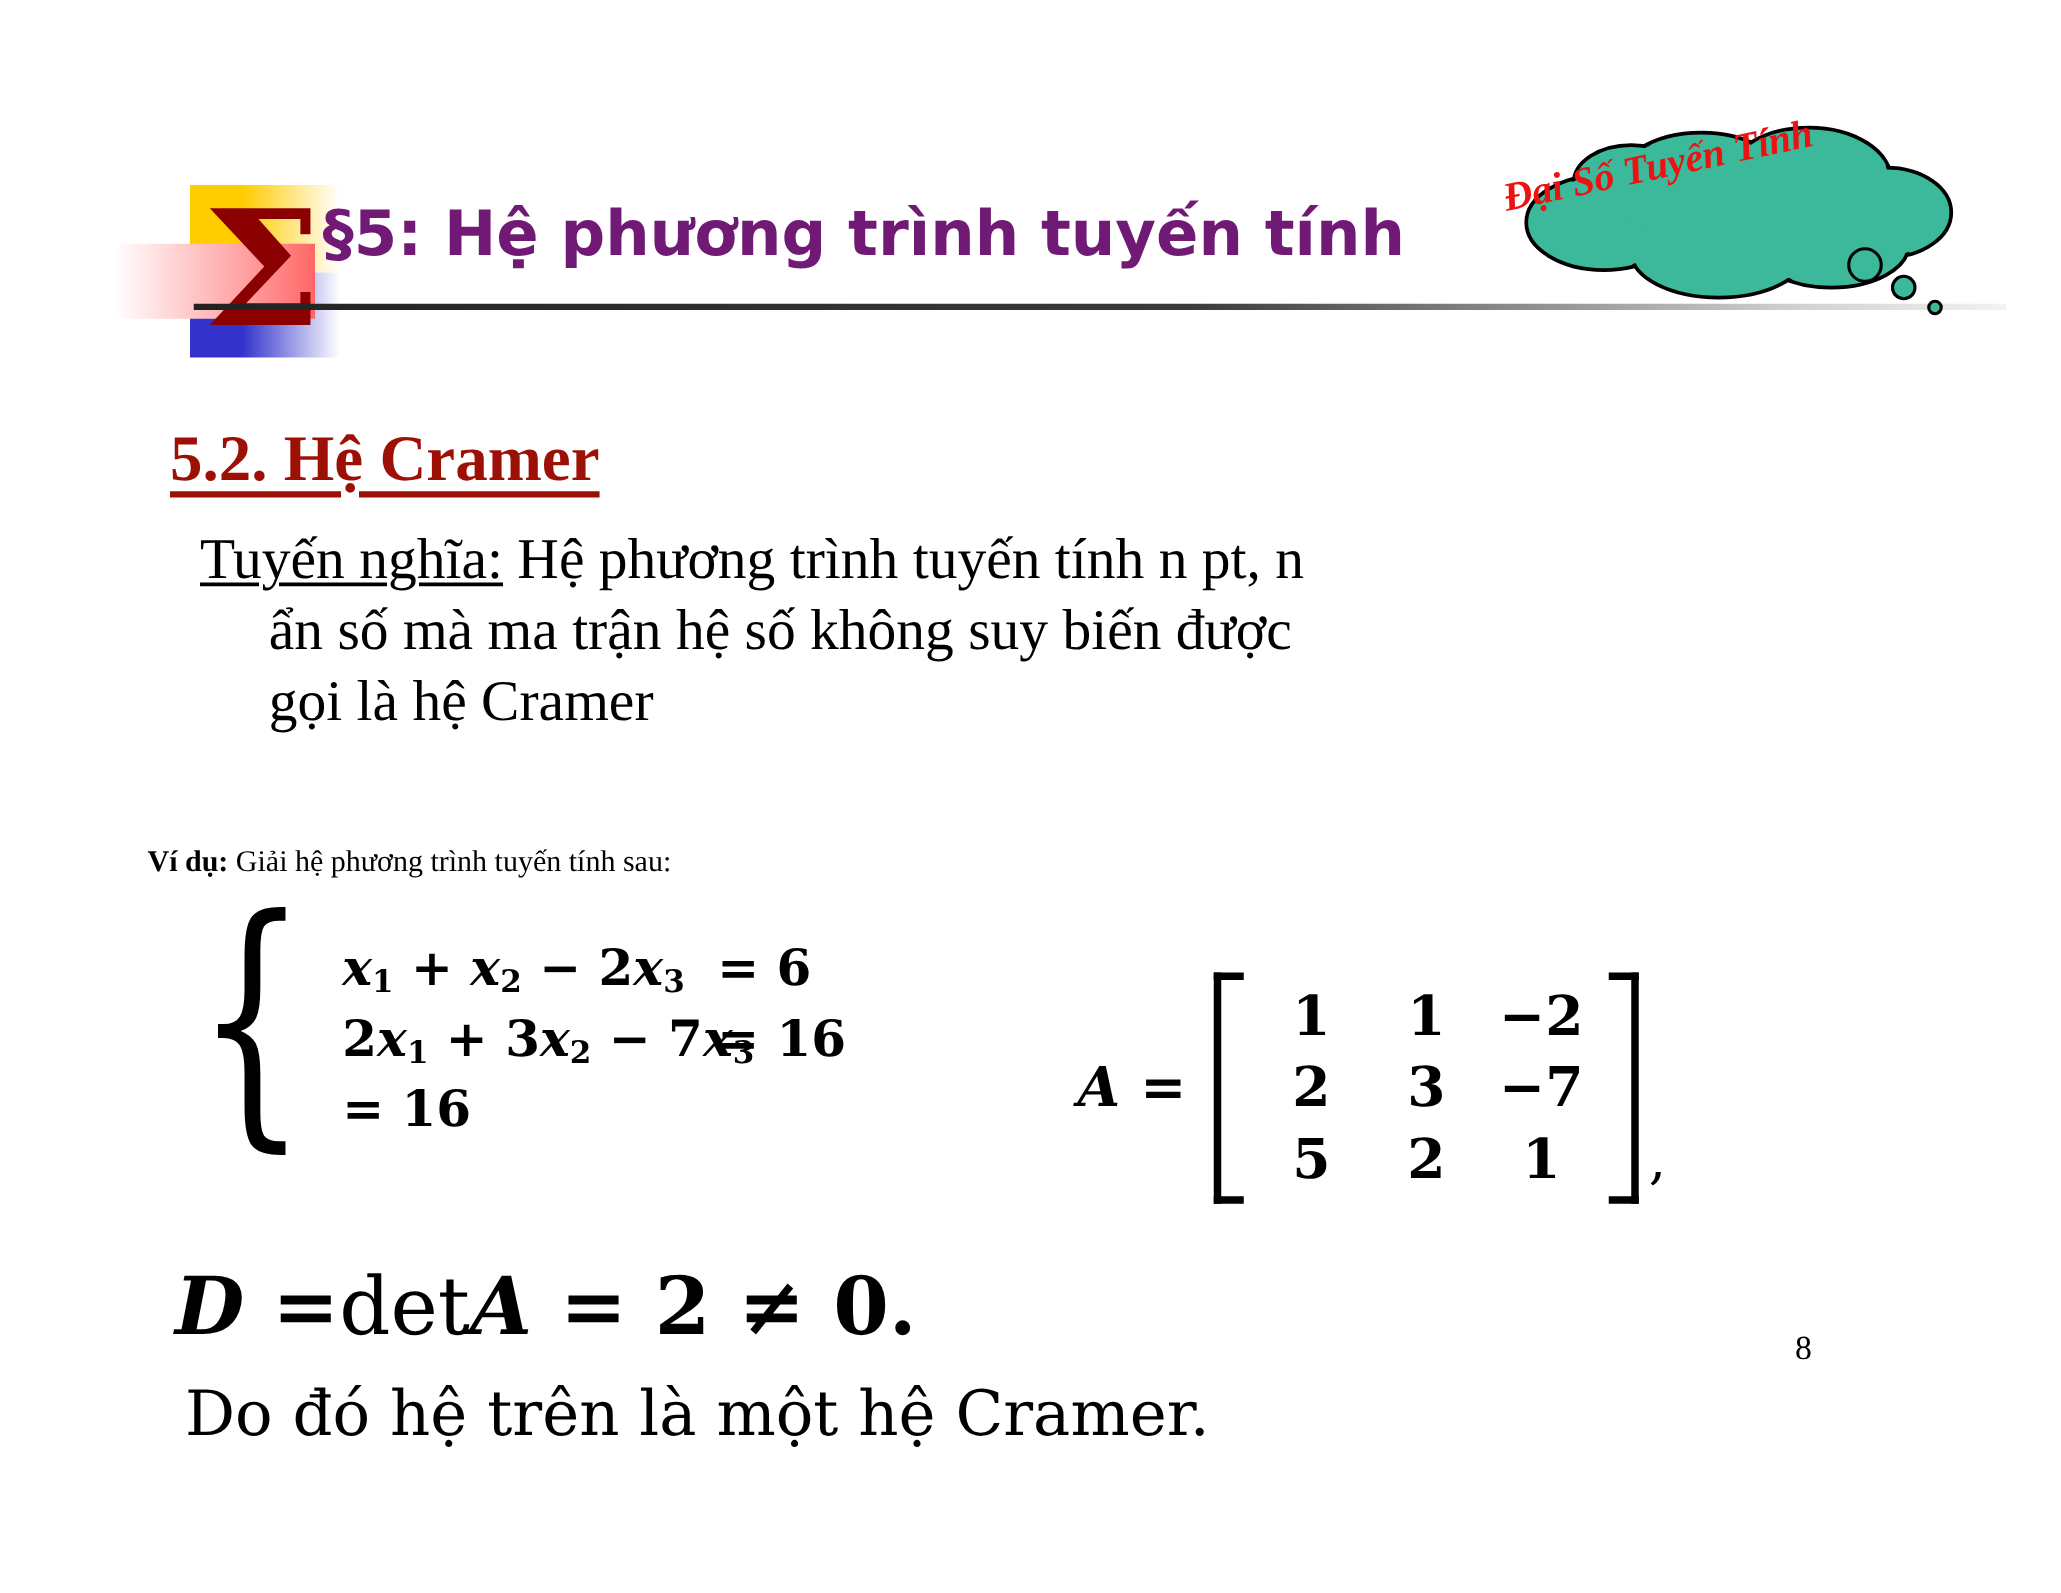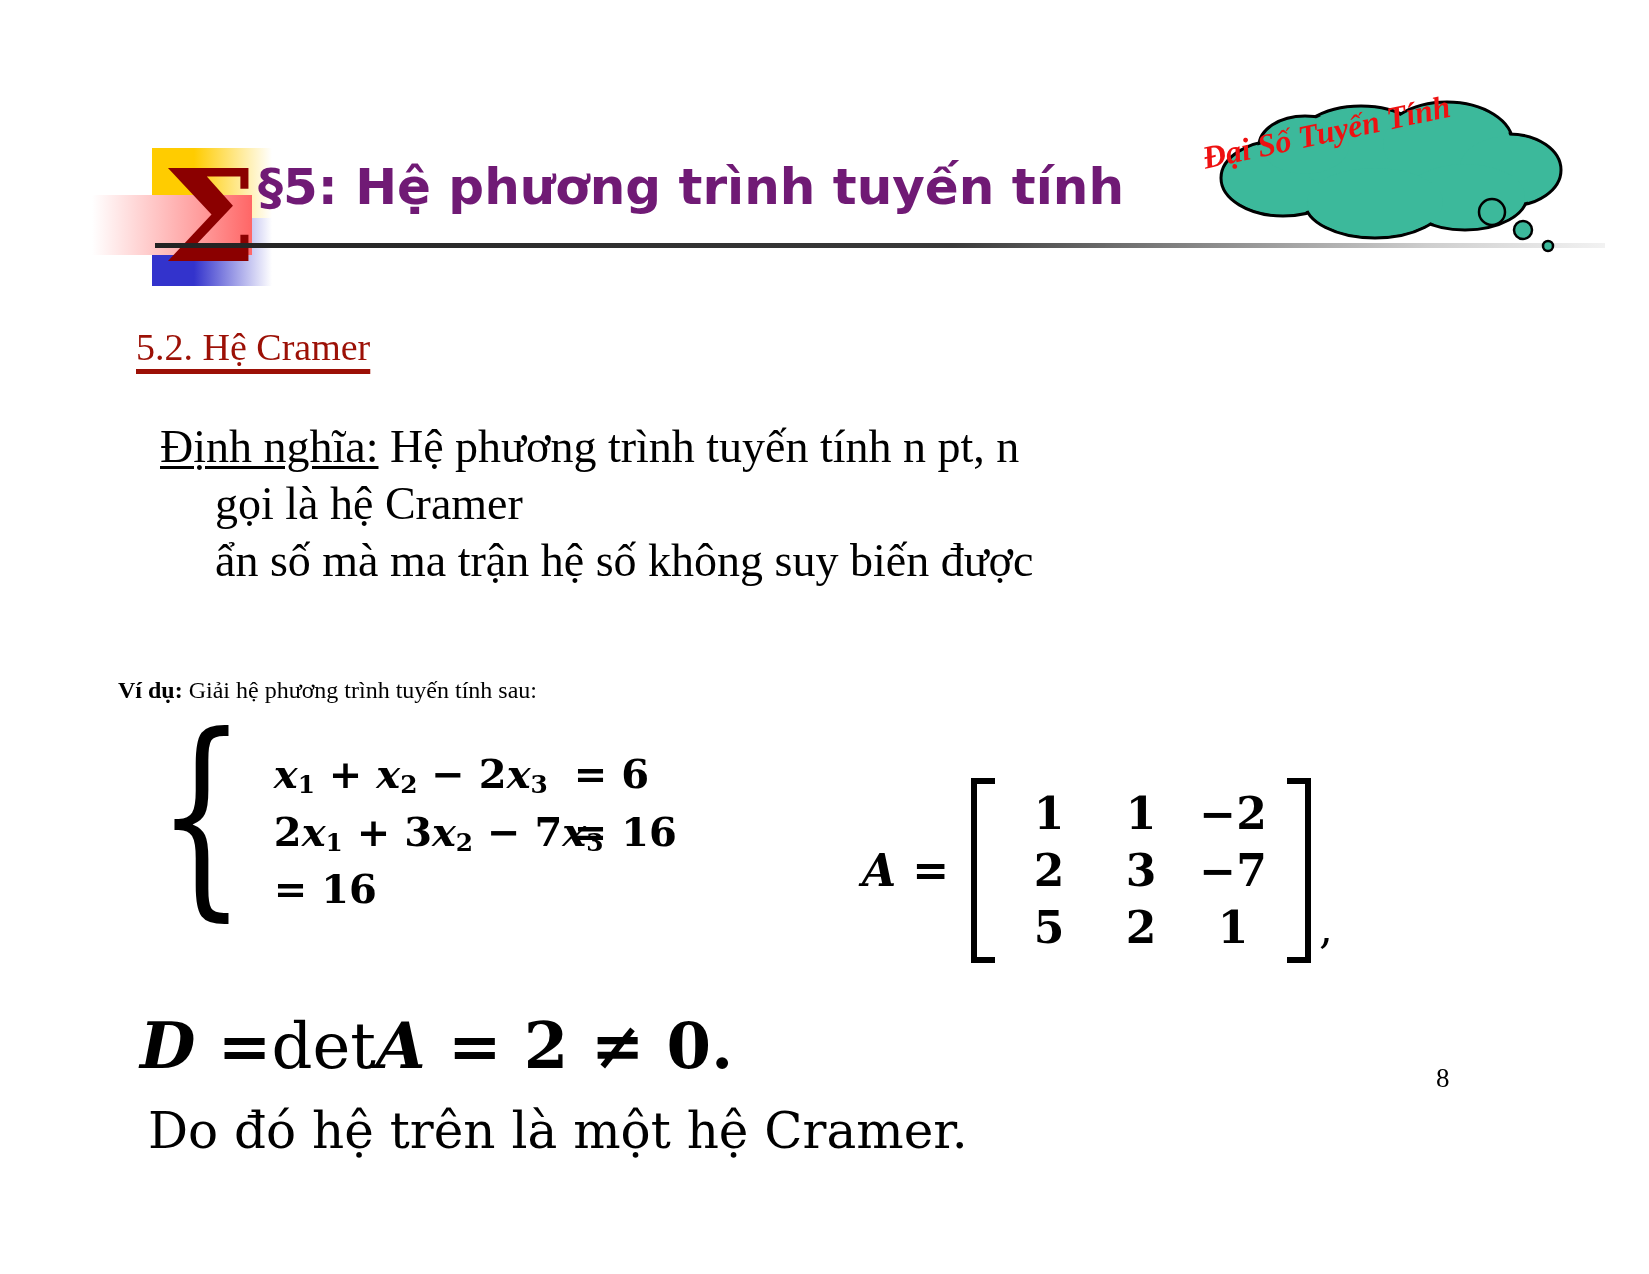--- a/index.html
+++ b/index.html
@@ -96,25 +96,25 @@
     font-style: italic;
     font-size: 32px;
     white-space: nowrap;
     transform: rotate(-12deg);
     transform-origin: left center;
   }
 
   
   .section-heading {
     position: absolute;
-    left: 136px; top: 325px;
+    left: 136px; top: 338px;
     color: #9C1006;
     font-family: "Liberation Serif", "DejaVu Serif", serif;
-    font-weight: normal;
-    font-size: 38px;
+    font-weight: bold;
+    font-size: 52px;
     text-decoration: underline;
     text-underline-offset: 9px;
     text-decoration-thickness: 5px;
     white-space: nowrap;
   }
 
   .definition {
     position: absolute;
     left: 160px; top: 418px;
     width: 1230px;
@@ -283,23 +283,23 @@
       <circle cx="327" cy="134" r="13" fill="#3CB99B" stroke="#000" stroke-width="2.5"></circle>
       <circle cx="358" cy="152" r="9" fill="#3CB99B" stroke="#000" stroke-width="2.5"></circle>
       <circle cx="383" cy="168" r="5" fill="#3CB99B" stroke="#000" stroke-width="2.5"></circle>
     </svg>
     <div class="cloud-label">Đại Số Tuyến Tính</div>
   </div>
 
   <div class="section-heading">5.2. Hệ Cramer</div>
 
   <div class="definition">
-    <span class="lead">Định nghĩa:</span><span> Hệ phương trình tuyến tính n pt, n</span>
+    <span class="lead">Tuyến nghĩa:</span><span> Hệ phương trình tuyến tính n pt, n</span>
+    <span class="ind">ẩn số mà ma trận hệ số không suy biến được</span>
     <span class="ind">gọi là hệ Cramer</span>
-    <span class="ind">ẩn số mà ma trận hệ số không suy biến được</span>
   </div>
 
   <div class="example-line">
     <b>Ví dụ:</b><span> Giải hệ phương trình tuyến tính sau:</span>
   </div>
 
   <div class="system">
     <div class="brace">{</div>
     <div class="eqs">
       <div class="eq-row">

